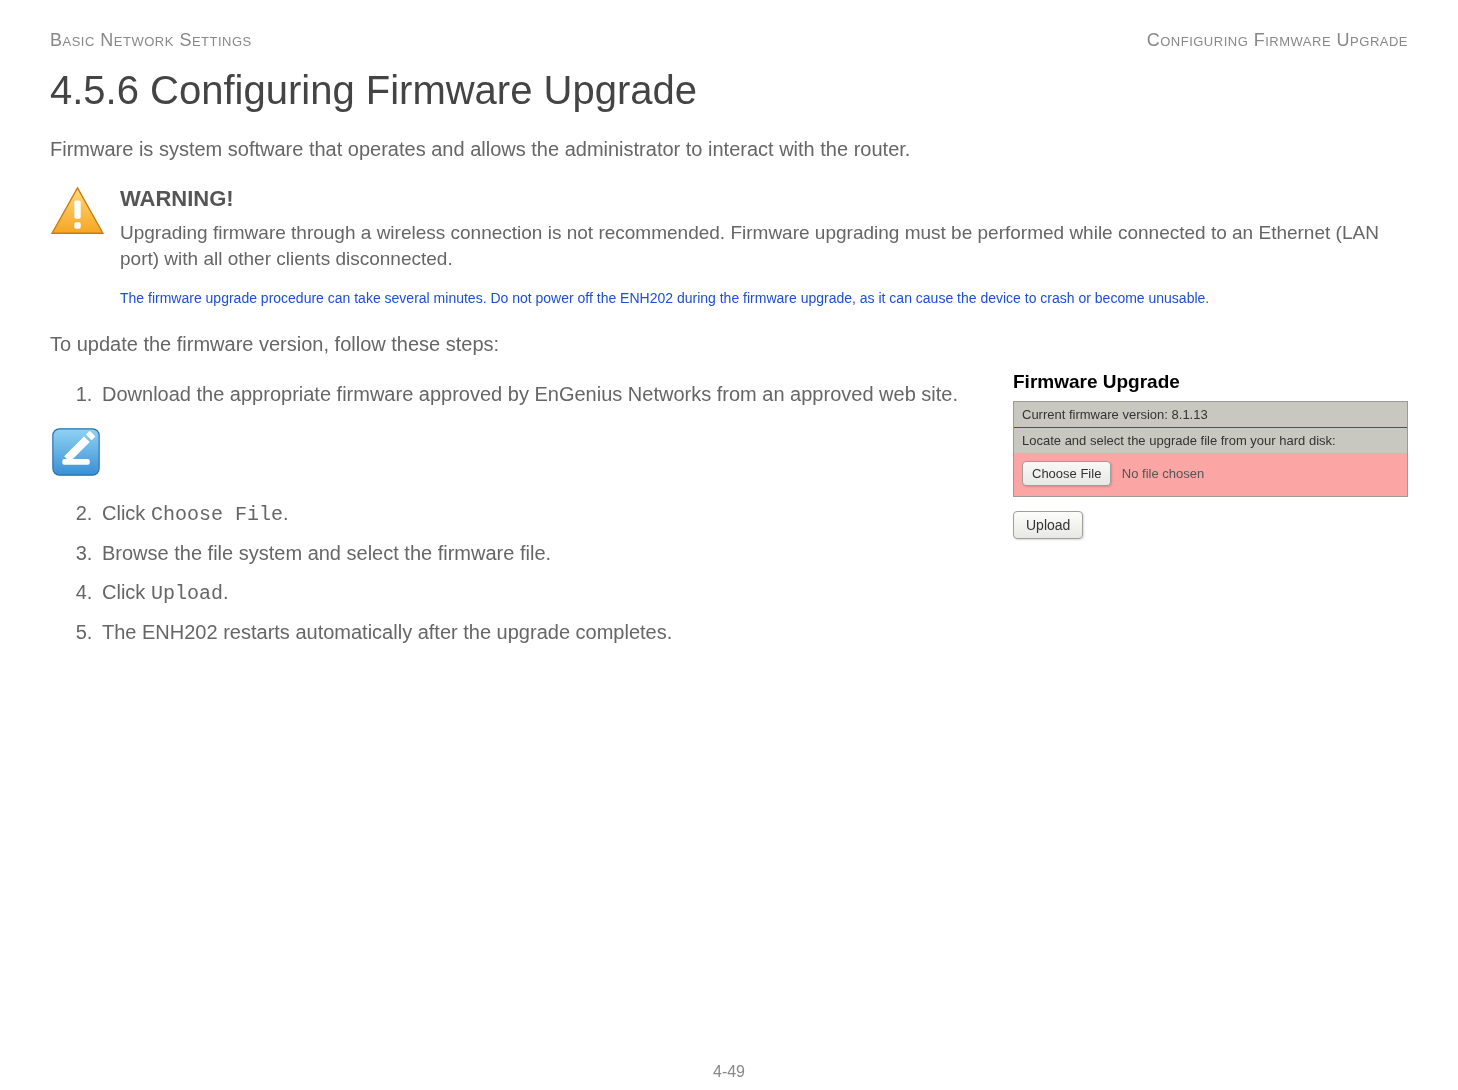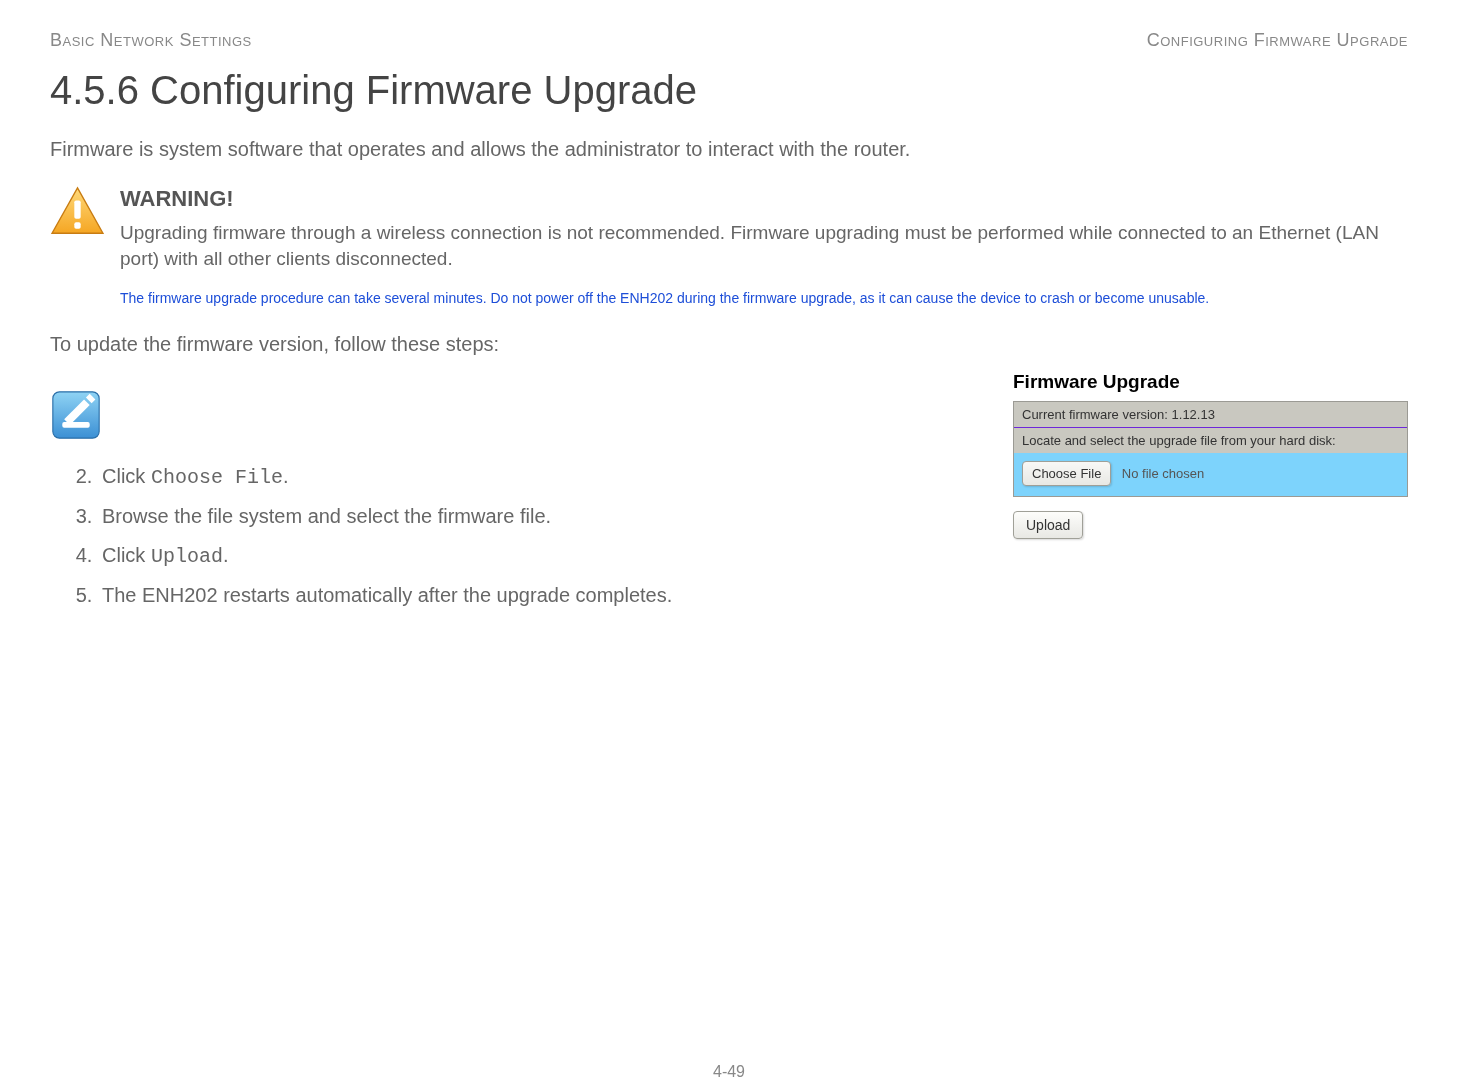--- a/index.html
+++ b/index.html
@@ -117,21 +117,21 @@
     }
     .panel-row {
       background: #c9c8c0;
       padding: 5px 8px;
       font-size: 13px;
       color: #333;
       border-top: 1px solid #6d28d9;
     }
     .panel-row:first-child { border-top: none; }
     .panel-file-row {
-      background: #7dd3fc;
+      background: #fca5a5;
       padding: 8px 8px 10px 8px;
     }
     .choose-file-btn {
       display: inline-block;
       background: linear-gradient(#f8f8f6, #e8e8e4);
       border: 1px solid #9f9f97;
       border-radius: 4px;
       padding: 4px 9px;
       font-size: 13px;
       color: #333;
@@ -185,20 +185,23 @@
     <div class="callout-title">WARNING!</div>
     <div class="callout-text">Upgrading firmware through a wireless connection is not recommended. Firmware upgrading must be performed while connected to an Ethernet (LAN port) with all other clients disconnected.</div>
     <div class="callout-text2">The firmware upgrade procedure can take several minutes. Do not power off the ENH202 during the firmware upgrade, as it can cause the device to crash or become unusable.</div>
   </div>
 </div>
 
 <div class="instruction">To update the firmware version, follow these steps:</div>
 
 <div class="content-cols">
   <div class="left-col">
+    <ol start="1">
+      <li>Download the appropriate firmware approved by EnGenius Networks from an approved web site.</li>
+    </ol>
 
     <div class="callout note-wrap">
       <div class="callout-icon">
         <svg viewBox="0 0 55 55" width="52" height="52">
           <defs>
             <linearGradient id="gn" x1="0" y1="0" x2="0" y2="1">
               <stop offset="0%" stop-color="#8fd3f4"></stop>
               <stop offset="100%" stop-color="#3b8fd4"></stop>
             </linearGradient>
           </defs>
@@ -214,21 +217,21 @@
       <li><span>Click </span><span class="mono">Choose File</span><span>.</span></li>
       <li>Browse the file system and select the firmware file.</li>
       <li><span>Click </span><span class="mono">Upload</span><span>.</span></li>
       <li>The ENH202 restarts automatically after the upgrade completes.</li>
     </ol>
   </div>
 
   <div class="panel">
     <div class="panel-title">Firmware Upgrade</div>
     <div class="panel-box">
-      <div class="panel-row">Current firmware version: 1.12.13</div>
+      <div class="panel-row">Current firmware version: 8.1.13</div>
       <div class="panel-row">Locate and select the upgrade file from your hard disk:</div>
       <div class="panel-file-row">
         <span class="choose-file-btn shadow">Choose File</span>
         <span class="no-file">No file chosen</span>
       </div>
     </div>
     <span class="upload-btn shadow">Upload</span>
   </div>
 </div>
 

